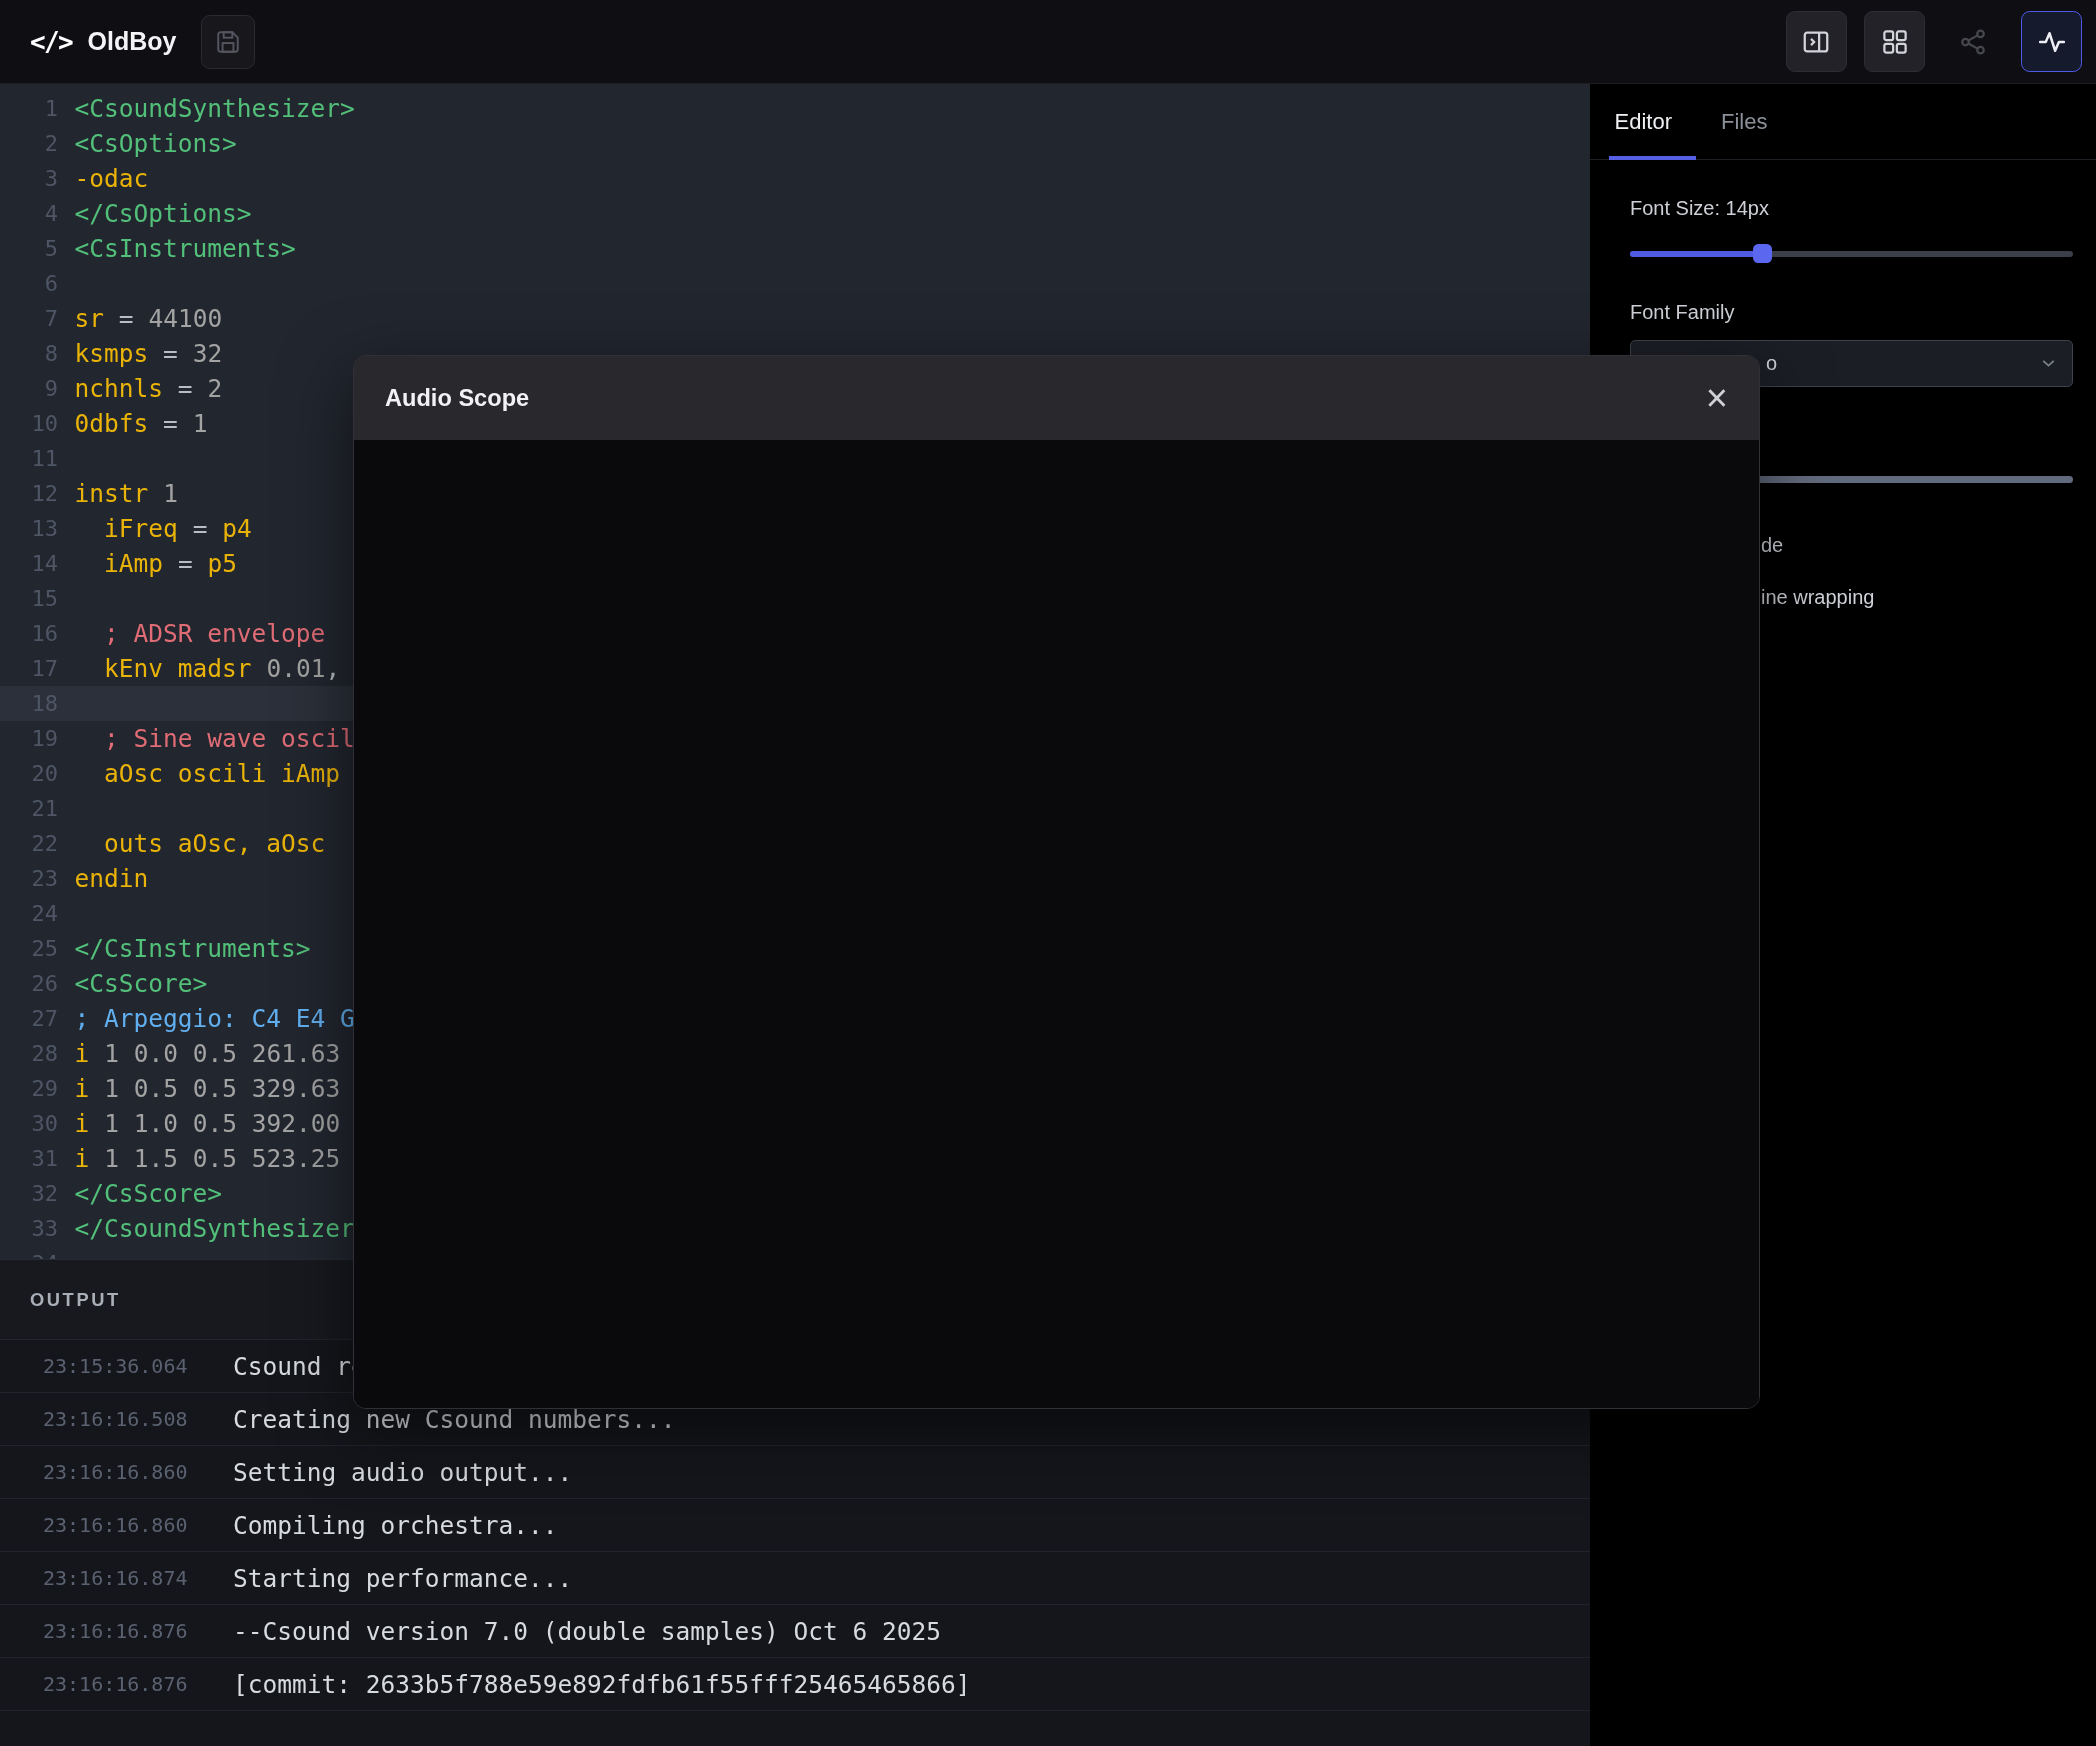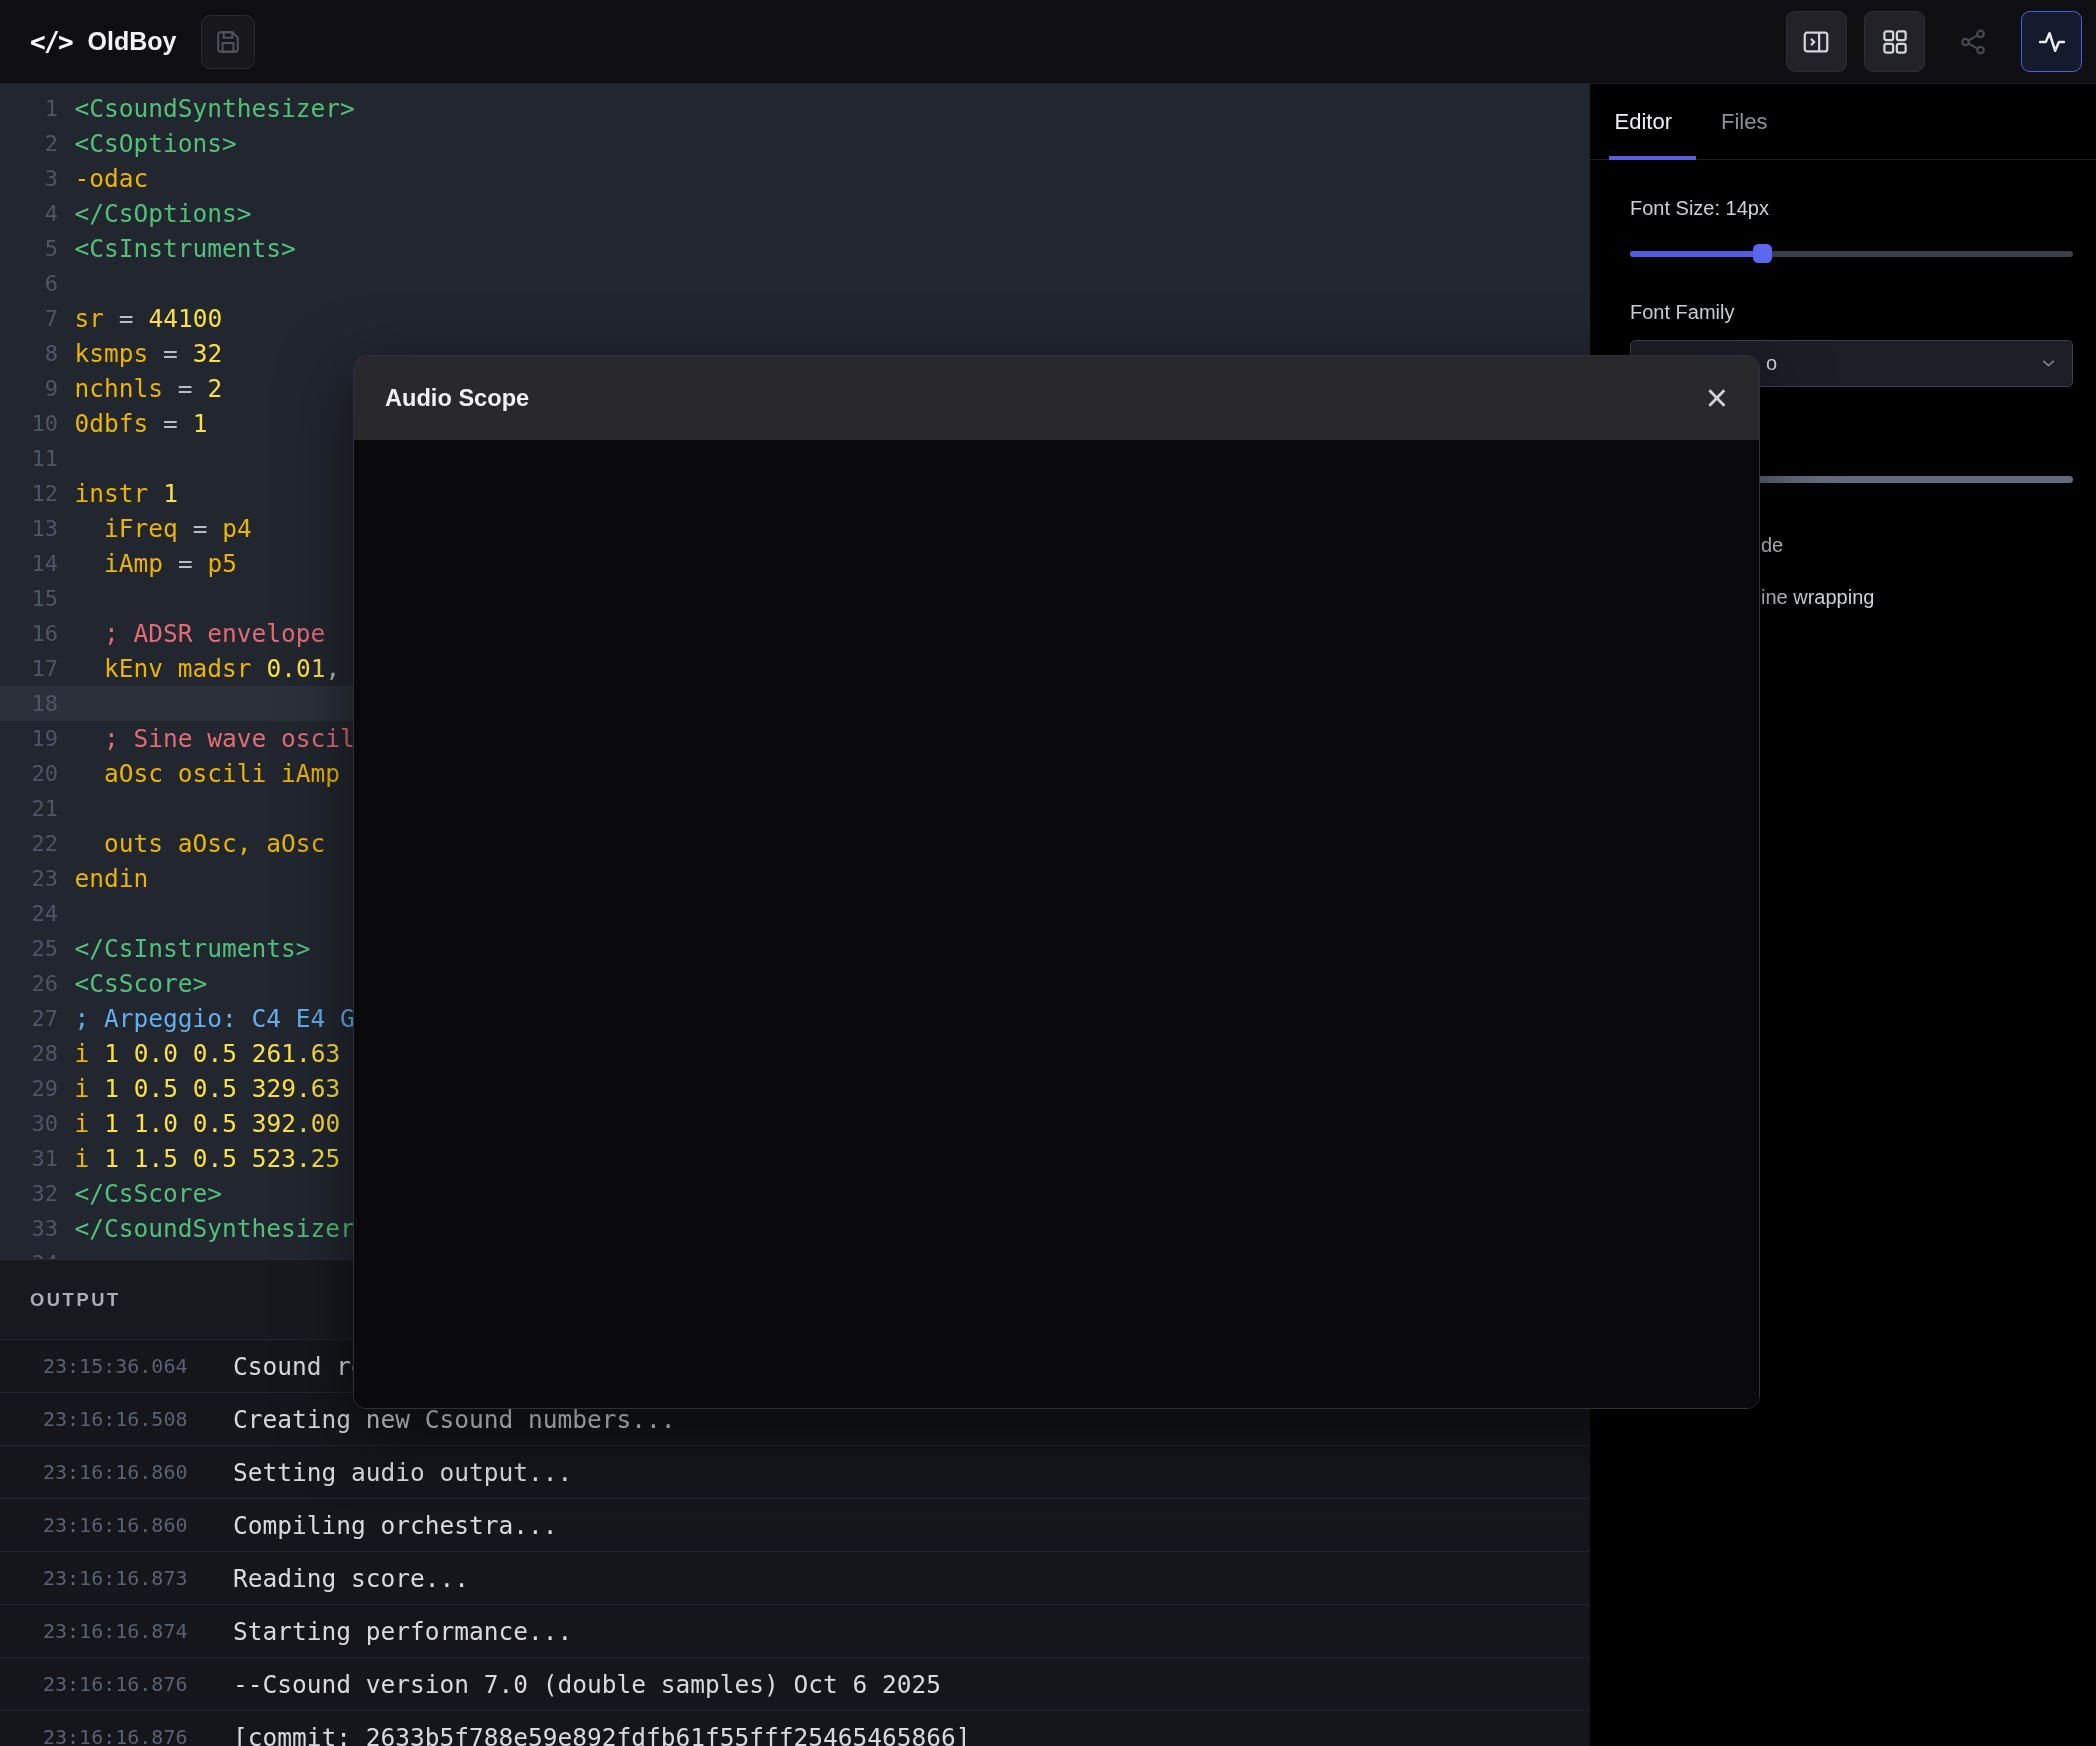--- a/index.html
+++ b/index.html
@@ -25,21 +25,21 @@
 
   
   .editor{position:absolute;left:0;top:84px;width:1590px;height:1176px;background:#22262f;
     overflow:hidden;padding-top:7px;box-sizing:border-box;}
   .code-line{display:flex;height:35px;line-height:35px;font-family:"DejaVu Sans Mono",monospace;font-size:24.5px;}
   .code-line.current{background:#2b303a;}
   .ln{flex:none;width:58px;text-align:right;color:#4e5665;font-size:22px;}
   .code{white-space:pre;padding-left:16.6px;color:#b8bdc7;}
   .tok-tag{color:#53c07a;}
   .tok-kw{color:#eab308;}
-  .tok-num{color:#fde047;}
+  .tok-num{color:#a3a3a3;}
   .tok-comment{color:#e06c75;}
   .tok-cblue{color:#61afef;}
   .tok-plain{color:#b8bdc7;}
 
   
   .output{position:absolute;left:0;top:1259px;width:1590px;height:487px;background:#14161b;
     border-top:0.9px solid #262a32;overflow:hidden;}
   .output-header{height:80px;display:flex;align-items:center;padding-left:30px;
     font-size:18.3px;font-weight:700;letter-spacing:2.6px;color:#a9aeb7;background:#17191f;
     border-bottom:0.9px solid #21252d;box-sizing:border-box;}
@@ -292,24 +292,20 @@
         </div>
         <div class="log-row">
           <span class="log-time">23:16:16.860</span>
           <span class="log-msg">Setting audio output...</span>
         </div>
         <div class="log-row">
           <span class="log-time">23:16:16.860</span>
           <span class="log-msg">Compiling orchestra...</span>
         </div>
         <div class="log-row">
-          <span class="log-time">23:16:16.873</span>
-          <span class="log-msg">Reading score...</span>
-        </div>
-        <div class="log-row">
           <span class="log-time">23:16:16.874</span>
           <span class="log-msg">Starting performance...</span>
         </div>
         <div class="log-row">
           <span class="log-time">23:16:16.876</span>
           <span class="log-msg">--Csound version 7.0 (double samples) Oct 6 2025</span>
         </div>
         <div class="log-row">
           <span class="log-time">23:16:16.876</span>
           <span class="log-msg">[commit: 2633b5f788e59e892fdfb61f55fff25465465866]</span>

